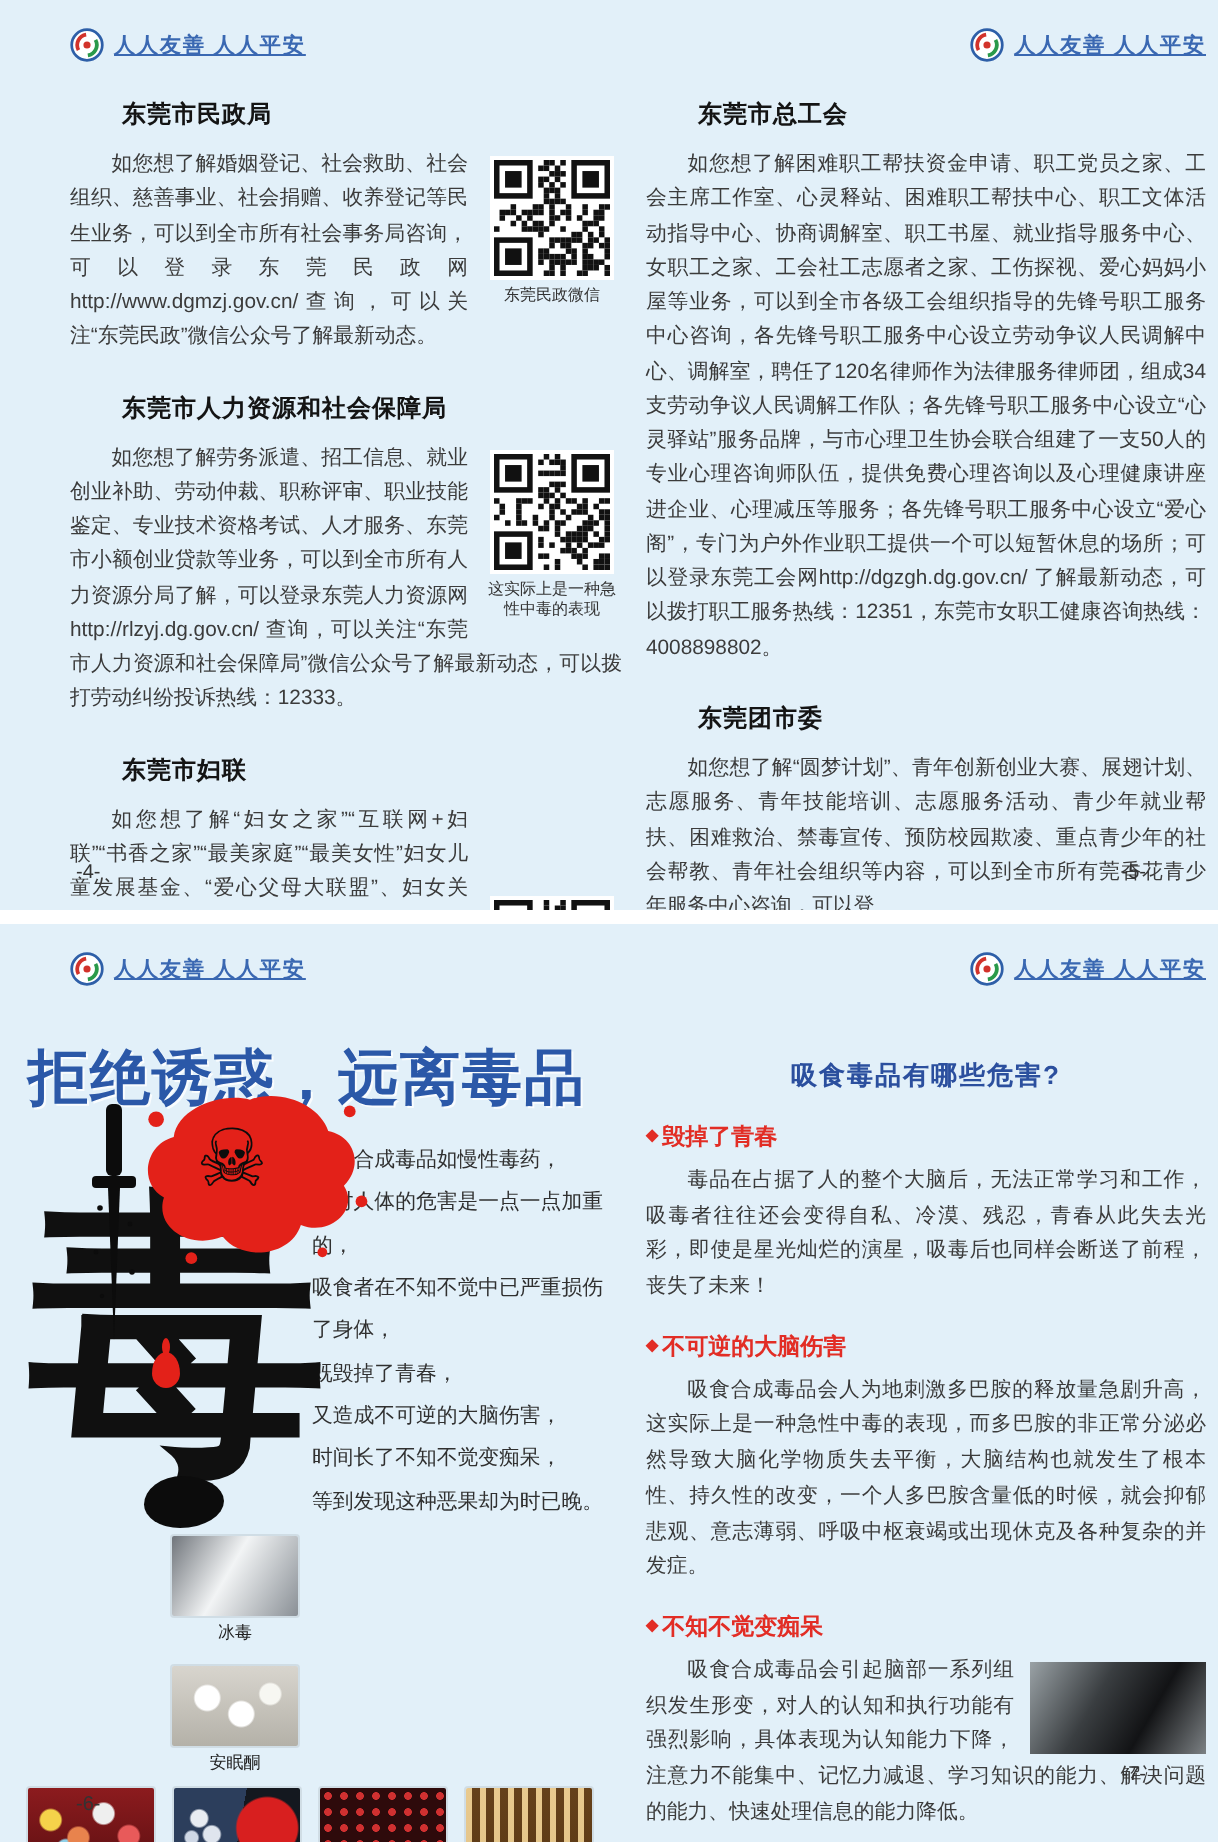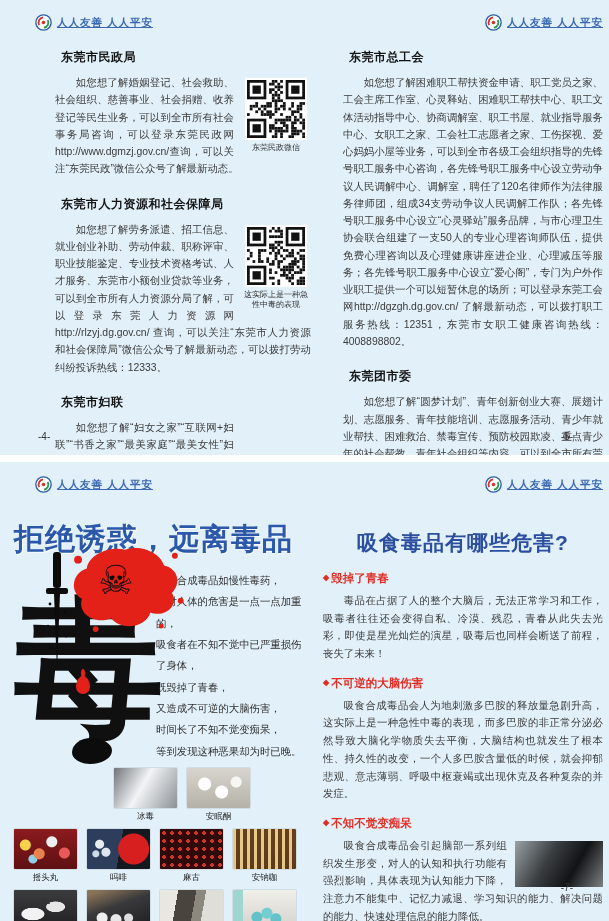--- a/index.html
+++ b/index.html
@@ -15,21 +15,21 @@
   .col-r { left:323px; width:280px; }
 
   
   .brand { display:flex; align-items:center; gap:5px; margin-top:14px; }
   .brand.right { justify-content:flex-end; }
   .brand .logo { width:17px; height:17px; flex:0 0 auto; }
   .brand .btxt { color:#3a68b2; font-size:10.5px; font-weight:bold; text-decoration:underline; letter-spacing:1px; }
 
   
   .svc h3 { font-size:12px; color:#141414; font-weight:bold; padding-left:26px; margin:18px 0 8px; letter-spacing:.5px; }
-  .svc .body { font-size:10.4px; color:#3b3b3b; line-height:1.66; text-align:justify; text-indent:2em;margin-left:20px; }
+  .svc .body { font-size:10.4px; color:#3b3b3b; line-height:1.66; text-align:justify; text-indent:2em; }
 
   .qrbox { float:right; width:70px; margin:4px 0 2px 7px; text-align:center; }
   .qr { width:62px; height:62px; margin:0 auto; background:#fff; padding:2px; }
   .qrcap { font-size:8px; color:#333; line-height:1.35; margin-top:3px; }
 
   .pagenum { position:absolute; bottom:13px; font-size:10px; color:#333; }
   .pn-l { left:38px; }
   .pn-r { right:36px; }
 
   
@@ -41,21 +41,21 @@
   .skull { position:absolute; left:84px; top:-6px; font-size:40px; color:#0c0c0c; line-height:1; }
   .knife { position:absolute; left:30px; top:-14px; width:26px; height:150px; z-index:2; }
   .drop { position:absolute; left:62px; top:110px; width:14px; height:18px; background:#e32119; border-radius:50% 50% 50% 50% / 60% 60% 40% 40%; }
   .drop::before { content:""; position:absolute; left:5px; top:-7px; width:4px; height:9px; background:#e32119; border-radius:50%; }
   .inkblob { position:absolute; left:58px; top:172px; width:40px; height:26px; background:#0c0c0c; border-radius:48% 52% 55% 45% / 55% 48% 52% 45%; }
   .poem { flex:1; padding-top:4px; font-size:10.4px; color:#303030; line-height:2.05; }
 
   
   .drugrows { margin-top:2px; }
   .drow { display:flex; gap:10px; margin-bottom:6px; }
-  .drow.offset { margin-left:100px; }
+  .drow.offset { margin-left:72px;flex-direction:column; }
   .dcell { width:63px; text-align:center; }
   .photo { width:63px; height:40px; border-radius:1px; box-shadow:0 0 0 1px rgba(0,0,0,.08); }
   .dcap { font-size:8.5px; color:#222; margin-top:3px; white-space:nowrap; }
 
   .ph-bingdu { background:linear-gradient(120deg,#70757b,#f2f4f5 45%,#8a9096); }
   .ph-anmiantong { background:
       radial-gradient(circle at 28% 40%, #fff 6px, transparent 7px),
       radial-gradient(circle at 55% 60%, #fff 6px, transparent 7px),
       radial-gradient(circle at 78% 35%, #f7f7f2 5px, transparent 6px),
       linear-gradient(#d8d5ce,#b4b1a8); }
@@ -87,21 +87,21 @@
       linear-gradient(160deg,#8a7458 8%, #39393b 42%, #1c1c1e); }
   .ph-lsd { background:linear-gradient(100deg,#e9e7e2 0 26%, #49453e 26% 52%, #8d887e 52% 66%, #dfded8 66%); }
   .ph-sanzuolun { background:
       radial-gradient(circle at 38% 68%, #63c2c8 5px, transparent 6px),
       radial-gradient(circle at 54% 58%, #74cdd2 5px, transparent 6px),
       radial-gradient(circle at 68% 72%, #63c2c8 5px, transparent 6px),
       linear-gradient(90deg,#9fd6cf 0 16%, transparent 16%),
       linear-gradient(#f0efe9,#d2d1cb); }
 
   
-  .harm-title { text-align:center; font-size:21px; font-weight:900; color:#2b4f9e; margin:36px 0 14px; letter-spacing:1px; }
+  .harm-title { text-align:center; font-size:13px; font-weight:900; color:#2b4f9e; margin:36px 0 14px; letter-spacing:1px; }
   .harm h4 { font-size:11.5px; color:#e22d25; font-weight:bold; margin:13px 0 6px; }
   .harm h4 .bullet { font-size:8px; vertical-align:2px; margin-right:2px; }
   .harm p { font-size:10.4px; color:#3b3b3b; line-height:1.7; text-align:justify; text-indent:2em; }
   .grayphoto { float:right; width:88px; height:46px; margin:4px 0 2px 8px;
       background:linear-gradient(120deg,#9aa2a6 0%, #3a3e41 38%, #121315 66%, #7c8184 100%); }
 </style>
 </head>
 <body>
 
 <div class="sheet">

